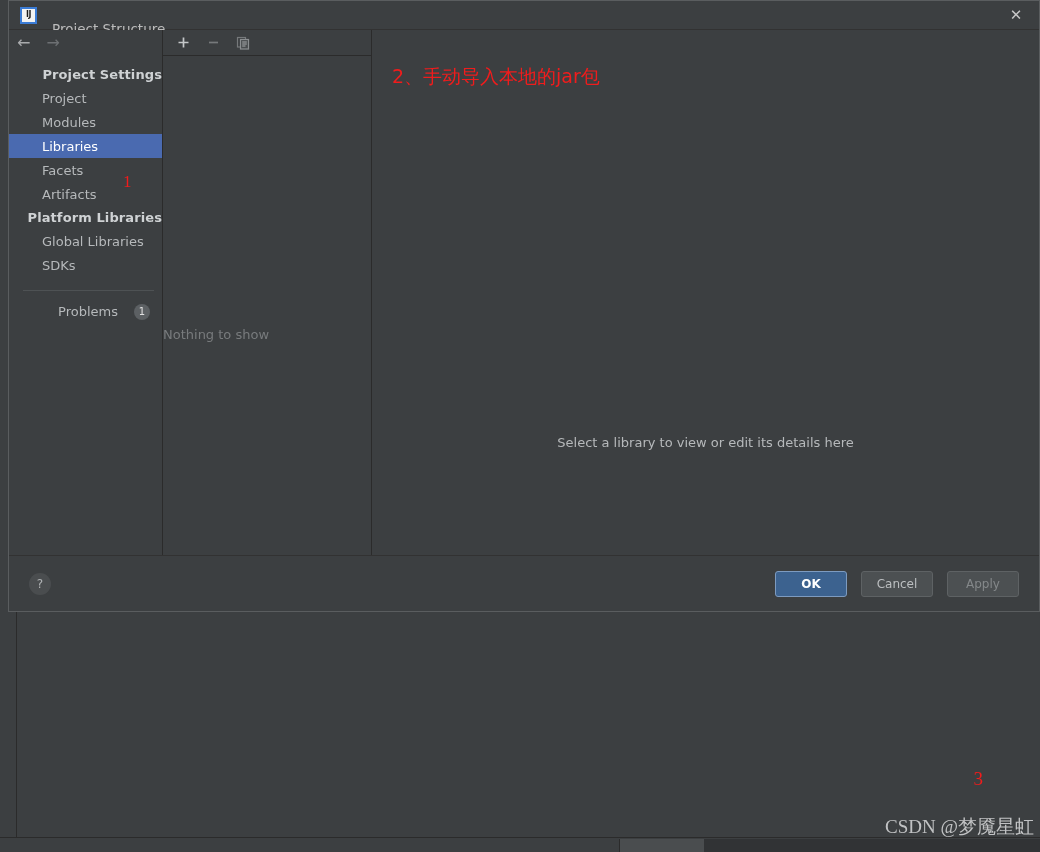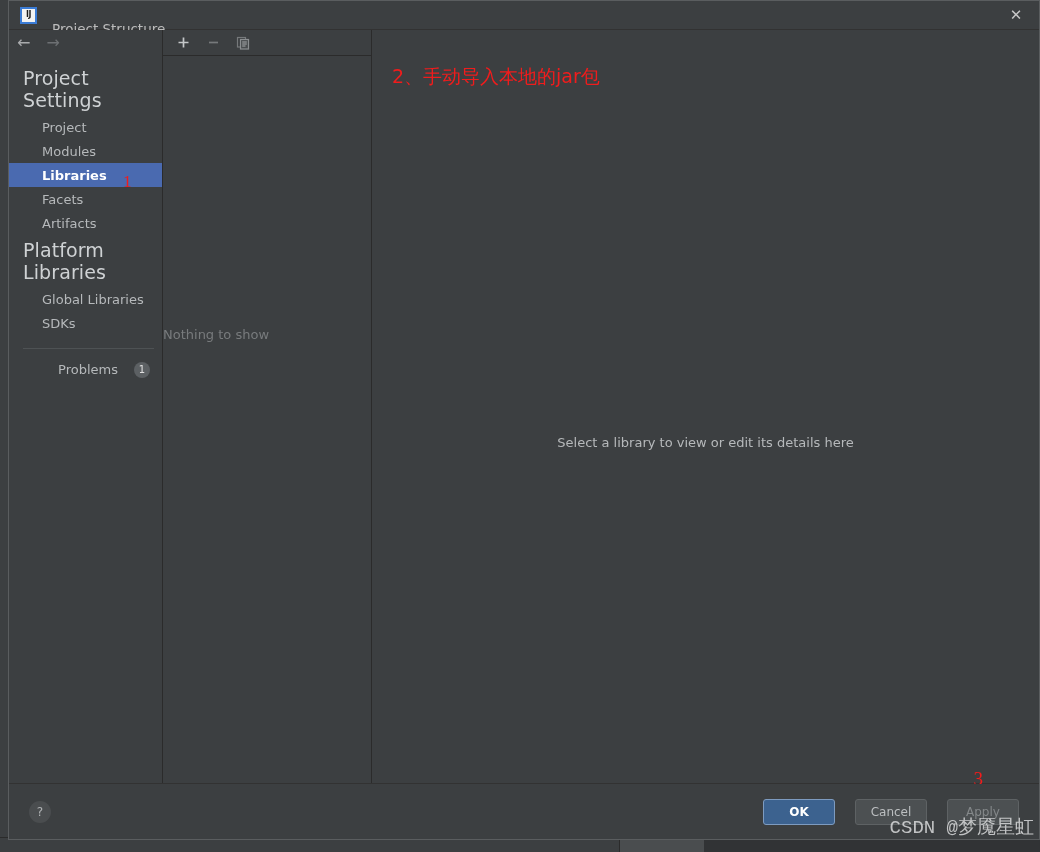--- a/index.html
+++ b/index.html
@@ -67,21 +67,21 @@
     width: 336px; height: 13px;
     background: #313335;
   }
 
   
   #dialog {
     position: absolute;
     left: 8px;
     top: 0;
     width: 1032px;
-    height: 840px;
+    height: 612px;
     background: #c2410c;
     border: 1px solid #5a5d5f;
     box-sizing: border-box;
     display: flex;
     flex-direction: column;
   }
 
   
   #title-bar {
     height: 28px;
@@ -158,35 +158,35 @@
     line-height: 1;
     cursor: default;
   }
   .nav-arrow.disabled { color: #6d7073; }
 
   #settings-tree {
     padding-top: 8px;
   }
   .tree-group {
     color: #cfd2d4;
-    font-size: 19px;
-    font-weight: normal;
+    font-size: 13px;
+    font-weight: bold;
     padding: 4px 0 4px 14px;
     letter-spacing: 0.1px;
+    text-align: right;
   }
   .tree-item {
     color: #b6b9bb;
     font-size: 13px;
     padding: 4.5px 0 4.5px 33px;
     cursor: default;
   }
   .tree-item.selected {
     background: #4a6ab0;
     color: #ffffff;
-    font-weight: bold;
   }
   #tree-divider {
     height: 1px;
     background: #4e5254;
     margin: 13px 8px 8px 14px;
   }
   #problems-row {
     display: flex;
     align-items: center;
     padding: 4.5px 12px 4.5px 33px;
@@ -304,21 +304,21 @@
     color: #b0b3b5;
     font-size: 12px;
     display: flex;
     align-items: center;
     justify-content: center;
     cursor: default;
   }
   #footer-buttons {
     margin-left: auto;
     display: flex;
-    gap: 20px;
+    gap: 14px;
   }
   .dlg-btn {
     width: 72px;
     height: 26px;
     border-radius: 3px;
     font-size: 12px;
     display: flex;
     align-items: center;
     justify-content: center;
     cursor: default;
@@ -344,21 +344,21 @@
   
   #watermark {
     position: absolute;
     right: 6px;
     bottom: 12px;
     color: #d9dadb;
     opacity: 0.85;
     font-size: 19px;
     white-space: nowrap;
     pointer-events: none;
-    font-family: Liberation Mono, monospace;
+    font-family: Liberation Serif, serif;
   }
 </style>
 </head>
 <body>
 
 <div id="ide-background">
   <div id="ide-left-strip">
     <div id="ide-vertical-label">Commit</div>
   </div>
   <div id="ide-bottom-bar"></div>

